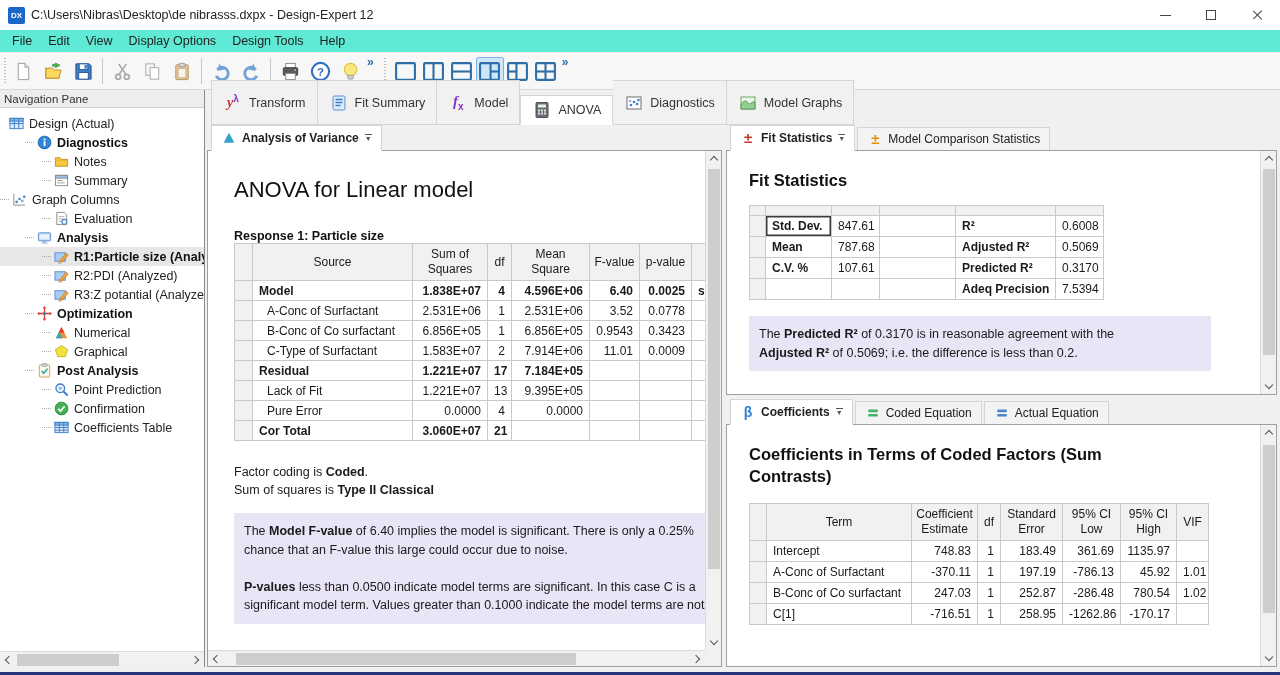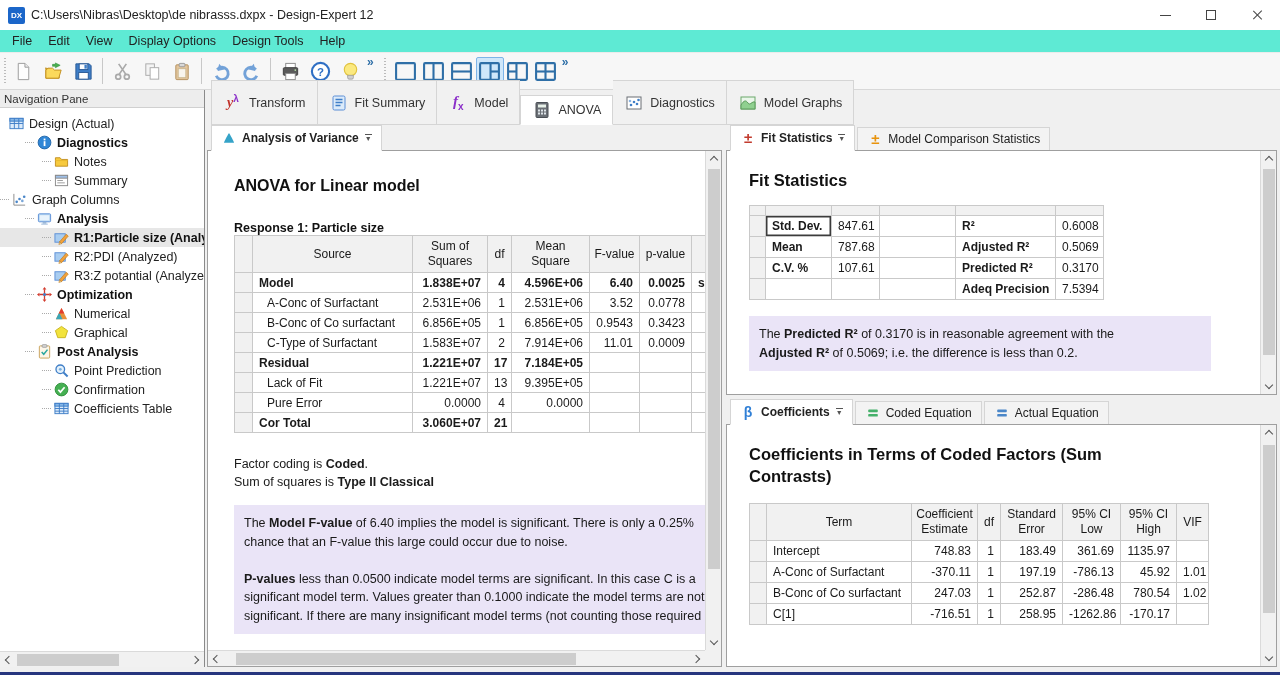--- a/index.html
+++ b/index.html
@@ -78,21 +78,21 @@
     font-size:12px;color:#222;margin-right:2px;white-space:nowrap}
   .stab.active{background:#fff;height:26px;border-bottom-color:#fff;position:relative;z-index:3;font-weight:bold}
   .sicon{width:16px;height:15px;margin-right:5px;display:inline-flex;align-items:center;justify-content:center;font-weight:bold}
   .sicon svg{width:14px;height:14px}
   .pm{font-size:15px;line-height:14px}
   .dd{font-size:7px;color:#555;margin-left:6px;border-top:1.5px solid #555;padding-top:1px;line-height:6px}
   .panebody{flex:1 1 auto;background:#fff;border:1px solid #9f9f9f;position:relative;overflow:hidden;margin-top:-1px}
   
   .anova-pane{width:515px;flex:0 0 515px}
   .anova-content{position:absolute;left:26px;top:0;right:16px;bottom:16px;overflow:hidden}
-  h1.bigtitle{font-size:16px;font-weight:bold;margin-top:26px;color:#111;white-space:nowrap}
+  h1.bigtitle{font-size:22px;font-weight:normal;margin-top:26px;color:#111;white-space:nowrap}
   .subtitle{font-size:12.5px;font-weight:bold;margin-top:26px;color:#111}
   .tablewrap{}
   table.grid{border-collapse:collapse;font-size:12px;color:#1a1a1a;table-layout:fixed}
   table.grid td,table.grid th{border:1px solid #c9c9c9;padding:1px 6px;overflow:hidden;white-space:nowrap;height:20px}
   table.grid th{background:#f1f1f1;font-weight:normal;text-align:center;line-height:1.25;padding:3px 4px;height:auto}
   table.grid td.handle{background:#f1f1f1;padding:0}
   table.grid th.handle{background:#f1f1f1}
   table.grid .b{font-weight:bold}
   table.grid .r{text-align:right}
   table.grid td.focus{box-shadow:inset 0 0 0 1.5px #3c3c3c}
@@ -331,20 +331,31 @@
             <span class="ticon">
               <svg viewBox="0 0 16 16">
                 <path d="M2 2v12h12" stroke="#8a8a8a" fill="none"></path>
                 <circle cx="5" cy="10.5" r="1.4" fill="#4a86c8"></circle>
                 <circle cx="8" cy="7.5" r="1.4" fill="#4a86c8"></circle>
                 <circle cx="11" cy="9.5" r="1.4" fill="#7aa7d9"></circle>
                 <circle cx="13" cy="5" r="1.4" fill="#4a86c8"></circle>
               </svg>
             </span>
             <span>Graph Columns</span>
+          </div>
+          <div class="navrow" style="padding-left: 42px;">
+            <span class="stub"></span>
+            <span class="ticon">
+              <svg viewBox="0 0 16 16">
+                <path d="M3 1.5h8l2.5 2.5v10.5H3z" fill="#fff" stroke="#8a8a8a"></path>
+                <path d="M5 6h6M5 8.5h6M5 11h4" stroke="#b0b0b0"></path>
+                <circle cx="11" cy="11.5" r="2.6" fill="none" stroke="#4a86c8" stroke-width="1.2"></circle>
+              </svg>
+            </span>
+            <span>Evaluation</span>
           </div>
           <div class="navrow bold" style="padding-left: 25px;">
             <span class="stub"></span>
             <span class="ticon">
               <svg viewBox="0 0 16 16">
                 <rect x="1.5" y="3" width="13" height="8.5" rx="1" fill="#bcd9f2" stroke="#5b8ed6"></rect>
                 <rect x="3" y="4.5" width="10" height="5.5" fill="#e8f3fc"></rect>
                 <rect x="6" y="11.5" width="4" height="2" fill="#9ab8d8"></rect>
                 <rect x="4.5" y="13.5" width="7" height="1" fill="#9ab8d8"></rect>
               </svg>
@@ -686,21 +697,20 @@
               <div class="codelines" id="coding-lines">
                   <div>Factor coding is <b>Coded</b>.</div>
                   <div>Sum of squares is <b>Type II Classical</b></div>
                 </div>
               <div class="purplebox" id="anova-note" style="width:471px">
                   <div>The <b>Model F-value</b> of 6.40 implies the model is significant. There is only a 0.25%</div>
                   <div>chance that an F-value this large could occur due to noise.</div>
                   <div>&nbsp;</div>
                   <div><b>P-values</b> less than 0.0500 indicate model terms are significant. In this case C is a</div>
                   <div>significant model term. Values greater than 0.1000 indicate the model terms are not</div>
-                  <div>significant. If there are many insignificant model terms (not counting those required</div>
                 </div>
             </div>
             <div class="vscroll" style="bottom:16px">
               <span class="sb-arrow" style="top:0">
                   <span class="chev up"></span>
                 </span>
               <span class="sb-thumb-v" style="top:18px;height:400px"></span>
               <span class="sb-arrow" style="bottom:0">
                   <span class="chev down"></span>
                 </span>

